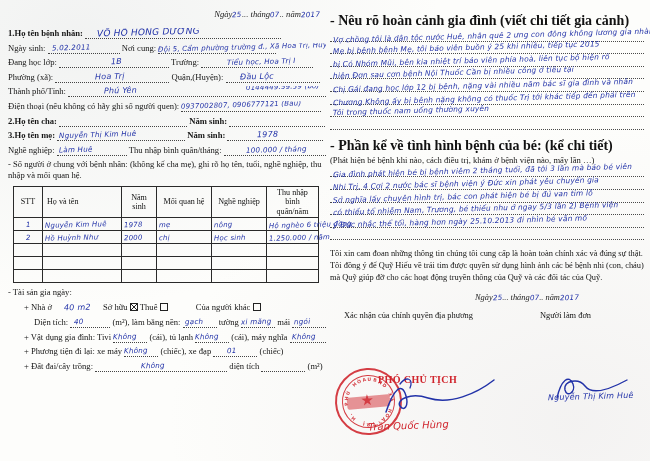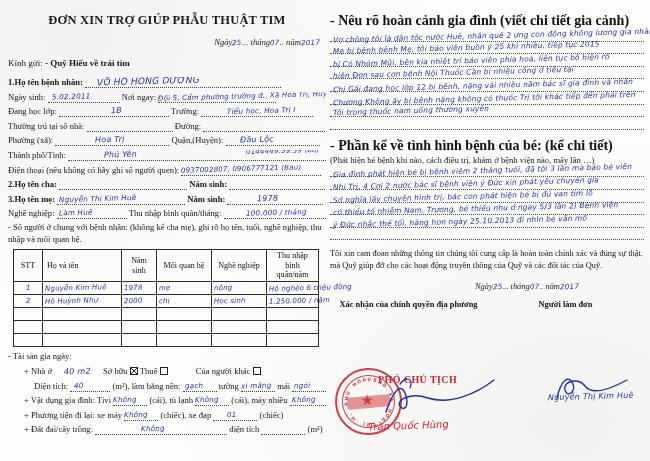--- a/index.html
+++ b/index.html
@@ -182,21 +182,21 @@
     font-size: 8.4px;
     font-style: italic;
     margin-top: 10px;
     padding-left: 80px;
     color: #1a1a1a;
   }
   .sigrow {
     display: flex;
     margin-top: 9px;
     font-size: 8.4px;
-    font-weight: bold;
+    font-weight: normal;
     color: #121212;
   }
   .sigrow > div { flex: 1; text-align: center; }
 
   
   .seal {
     position: absolute;
     left: 335px;
     top: 368px;
     width: 63px;
@@ -281,68 +281,57 @@
     pointer-events: none;
   }
 </style>
 </head>
 <body>
 
 <div id="page">
 
   <div class="col" id="left-col">
 
-    <div class="title">ĐƠN XIN TRỢ GIÚP PHẪU THUẬT TIM</div>
 
     <div class="dateline">
       <span>Ngày</span><span class="hw s">25</span>...
       <span>tháng</span><span class="hw s">07</span>..
       <span>năm</span><span class="hw s">2017</span>
     </div>
 
-    <div class="kinhgui">
-      <span>Kính gửi:</span>
-      <b>- Quỹ Hiểu về trái tim</b>
-    </div>
 
     <div class="fl" style="margin-top:9px">
       <span class="bold">1.Họ tên bệnh nhân:</span>
       <span class="dots" style="width:196px;position:relative">
         <span class="hw" style="position:absolute;left:12px;bottom:0;font-size:9px">VÕ HỒ HỒNG DƯƠNG</span>
       </span>
     </div>
 
     <div class="fl">
       <span>Ngày sinh:</span>
       <span class="dots" style="width:72px;position:relative">
         <span class="hw s" style="position:absolute;left:4px;bottom:0">5.02.2011</span>
       </span>
-      <span>Nơi ngay:</span>
+      <span>Nơi cung:</span>
       <span class="dots" style="width:118px;position:relative">
         <span class="hw t" style="position:absolute;left:0;bottom:0">Đội 5, Cẩm phường trường đ., Xã Hoa Trị, Huyện Hoa</span>
       </span>
     </div>
 
     <div class="fl">
       <span>Đang học lớp:</span>
       <span class="dots" style="width:110px;position:relative">
         <span class="hw" style="position:absolute;left:52px;bottom:0">1B</span>
       </span>
       <span>Trường:</span>
       <span class="dots" style="width:112px;position:relative">
         <span class="hw s" style="position:absolute;left:26px;bottom:0">Tiểu học, Hoa Trị I</span>
       </span>
     </div>
 
-    <div class="fl">
-      <span>Thường trú tại số nhà:</span>
-      <span class="dots" style="width:86px"></span>
-      <span>Đường:</span>
-      <span class="dots" style="width:134px"></span>
-    </div>
 
     <div class="fl">
       <span>Phường (xã):</span>
       <span class="dots" style="width:114px;position:relative">
         <span class="hw" style="position:absolute;left:40px;bottom:0">Hoa Trị</span>
       </span>
       <span>Quận,(Huyện):</span>
       <span class="dots" style="width:94px;position:relative">
         <span class="hw" style="position:absolute;left:14px;bottom:0">Đầu Lộc</span>
       </span>
@@ -476,21 +465,21 @@
       <span class="dots" style="width:34px;position:relative"><span class="hw s" style="position:absolute;left:0;bottom:0">xi măng</span></span>
       <span>mái</span>
       <span class="dots" style="width:40px;position:relative"><span class="hw s" style="position:absolute;left:2px;bottom:0">ngói</span></span>
     </div>
 
     <div class="fl ind1">
       <span>+ Vật dụng gia đình: Tivi</span>
       <span class="dots" style="width:34px;position:relative"><span class="hw s" style="position:absolute;left:0;bottom:0">Không</span></span>
       <span>(cái), tủ lạnh</span>
       <span class="dots" style="width:34px;position:relative"><span class="hw s" style="position:absolute;left:0;bottom:0">Không</span></span>
-      <span>(cái), máy nhiều</span>
+      <span>(cái), máy nghĩa</span>
       <span class="dots" style="width:48px;position:relative"><span class="hw s" style="position:absolute;left:2px;bottom:0">Không</span></span>
       
     </div>
 
     <div class="fl ind1">
       <span>+ Phương tiện đi lại: xe máy</span>
       <span class="dots" style="width:34px;position:relative"><span class="hw s" style="position:absolute;left:0;bottom:0">Không</span></span>
       <span>(chiếc), xe đạp</span>
       <span class="dots" style="width:44px;position:relative"><span class="hw s" style="position:absolute;left:14px;bottom:0">01</span></span>
       <span>(chiếc)</span>
@@ -550,20 +539,21 @@
           <span class="hw">có thiếu tổ nhiễm Nam, Trương, bé thiếu nhu ở ngay 5/3 lần 2) Bệnh viện</span>
         </div>
         <div class="wl">
           <span class="hw">ý Đức nhắc thể tối, hàng hơn ngày 25.10.2013 đi nhìn bé vẫn mổ</span>
         </div>
         <div class="wl"></div>
       </div>
 
     <div class="commit">
       <div>Tôi xin cam đoan những thông tin chúng tôi cung cấp là hoàn toàn chính xác và đúng sự thật.</div>
+      <div>Tôi đồng ý để Quỹ Hiểu về trái tim được quyền sử dụng hình ảnh các bé bệnh nhi (con, cháu)</div>
       <div>mà Quỹ giúp đỡ cho các hoạt động truyền thông của Quỹ và các đối tác của Quỹ.</div>
     </div>
 
     <div class="rdate">
       <span>Ngày</span><span class="hw s">25</span>...
       <span>tháng</span><span class="hw s">07</span>..
       <span>năm</span><span class="hw s">2017</span>
     </div>
 
     <div class="sigrow">

